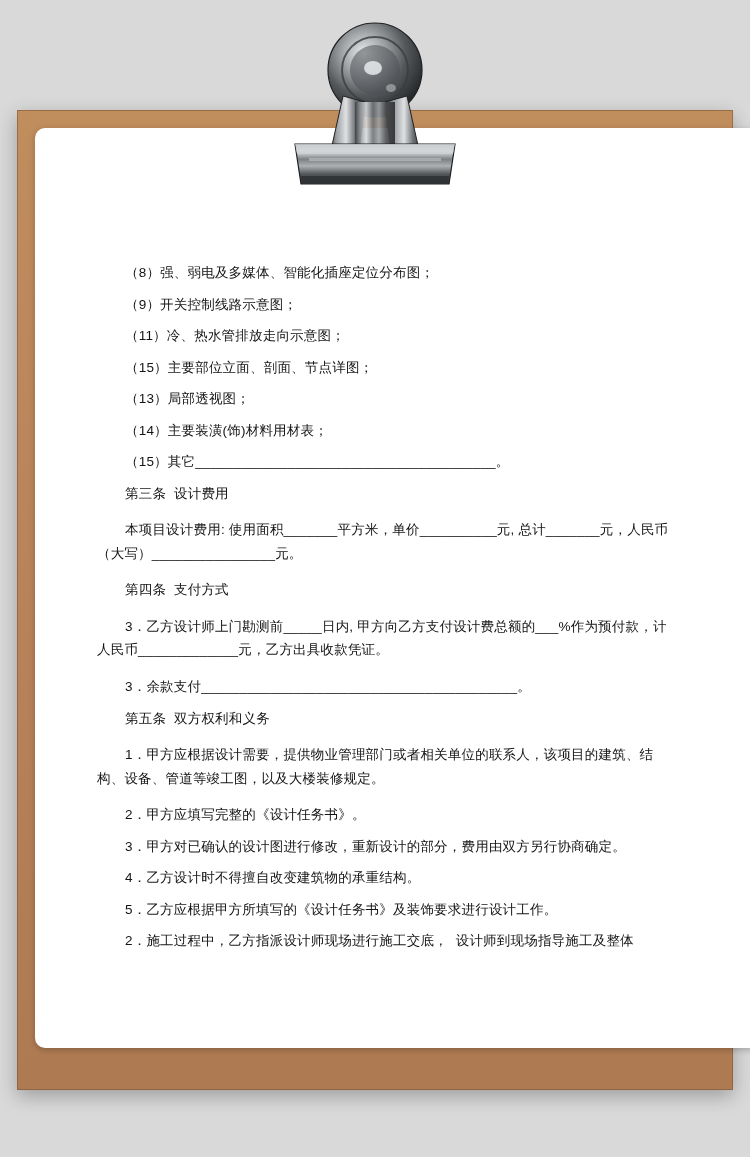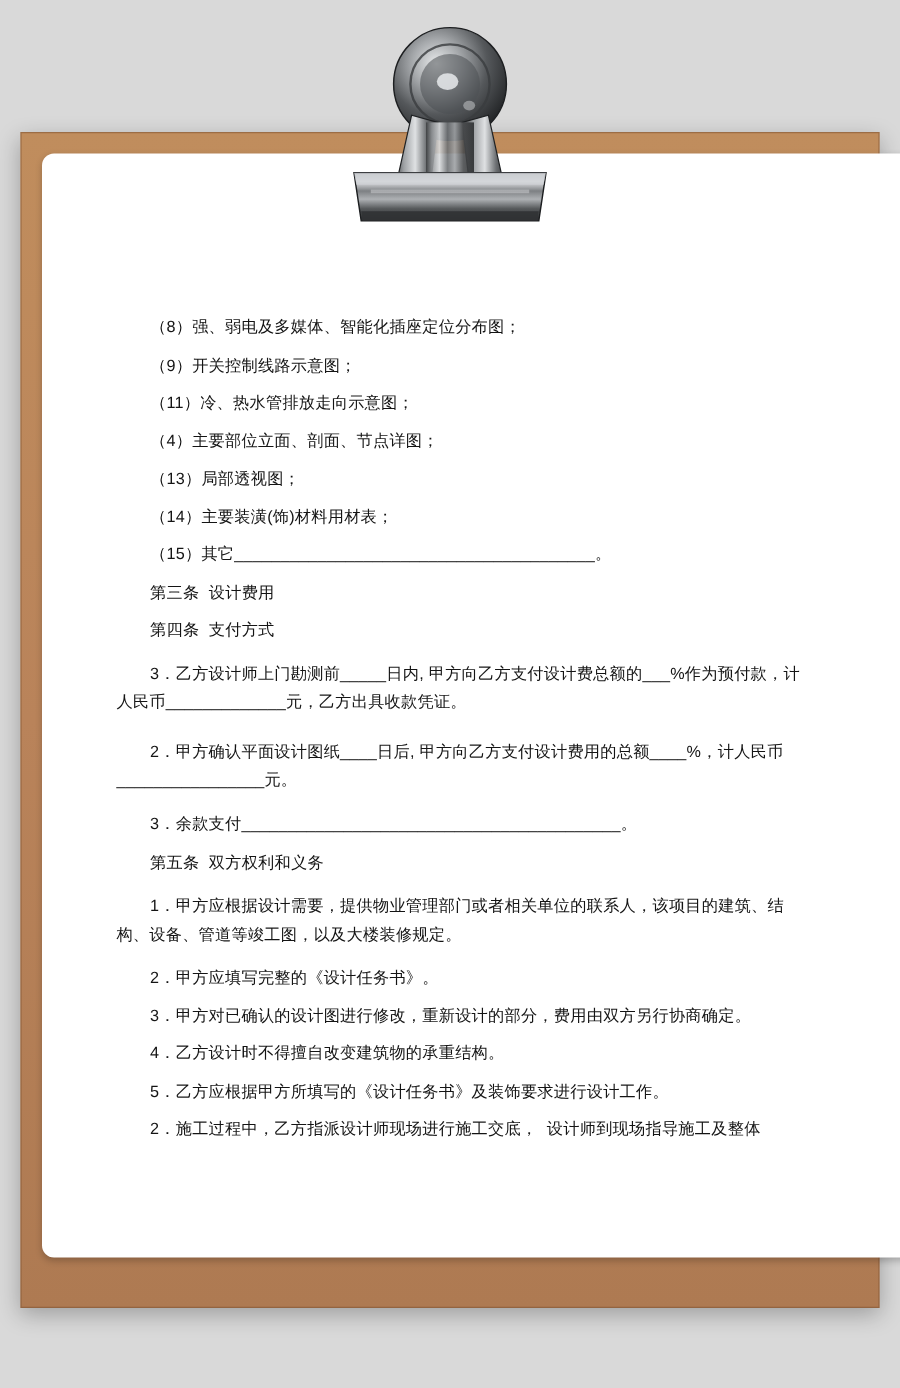--- a/index.html
+++ b/index.html
@@ -78,30 +78,30 @@
 
 <div class="clipboard">
   <div class="inner" style="position:absolute;inset:0;box-shadow:inset 0 0 0 1px rgba(120,78,45,0.5);"></div>
 
   <div class="paper">
     <div class="doc" style="padding-top:138px;">
 
       <div class="line blk indent2 row">（8）强、弱电及多媒体、智能化插座定位分布图；</div>
       <div class="line blk indent2 row">（9）开关控制线路示意图；</div>
       <div class="line blk indent2 row">（11）冷、热水管排放走向示意图；</div>
-      <div class="line blk indent2 row">（4）主要部位立面、剖面、节点详图；</div>
+      <div class="line blk indent2 row">（15）主要部位立面、剖面、节点详图；</div>
       <div class="line blk indent2 row">（13）局部透视图；</div>
       <div class="line blk indent2 row">（14）主要装潢(饰)材料用材表；</div>
       <div class="line blk indent2 row">（15）其它_______________________________________。</div>
 
       <div class="line blk indent2 row">第三条  设计费用</div>
+      <div class="line blk indent2 row" style="line-height:1.75;">本项目设计费用: 使用面积_______平方米，单价__________元, 总计_______元，人民币（大写）________________元。</div>
 
       <div class="line blk indent2 row">第四条  支付方式</div>
       <div class="line blk indent2 row" style="line-height:1.75;">3．乙方设计师上门勘测前_____日内, 甲方向乙方支付设计费总额的___%作为预付款，计人民币_____________元，乙方出具收款凭证。</div>
-      <div class="line blk indent2 row" style="line-height:1.75;">2．甲方确认平面设计图纸____日后, 甲方向乙方支付设计费用的总额____%，计人民币________________元。</div>
       <div class="line blk indent2 row">3．余款支付_________________________________________。</div>
 
       <div class="line blk indent2 row">第五条  双方权利和义务</div>
       <div class="line blk indent2 row" style="line-height:1.75;">1．甲方应根据设计需要，提供物业管理部门或者相关单位的联系人，该项目的建筑、结构、设备、管道等竣工图，以及大楼装修规定。</div>
       <div class="line blk indent2 row">2．甲方应填写完整的《设计任务书》。</div>
       <div class="line blk indent2 row">3．甲方对已确认的设计图进行修改，重新设计的部分，费用由双方另行协商确定。</div>
       <div class="line blk indent2 row">4．乙方设计时不得擅自改变建筑物的承重结构。</div>
       <div class="line blk indent2 row">5．乙方应根据甲方所填写的《设计任务书》及装饰要求进行设计工作。</div>
       <div class="line blk indent2 row">2．施工过程中，乙方指派设计师现场进行施工交底，  设计师到现场指导施工及整体</div>
 

